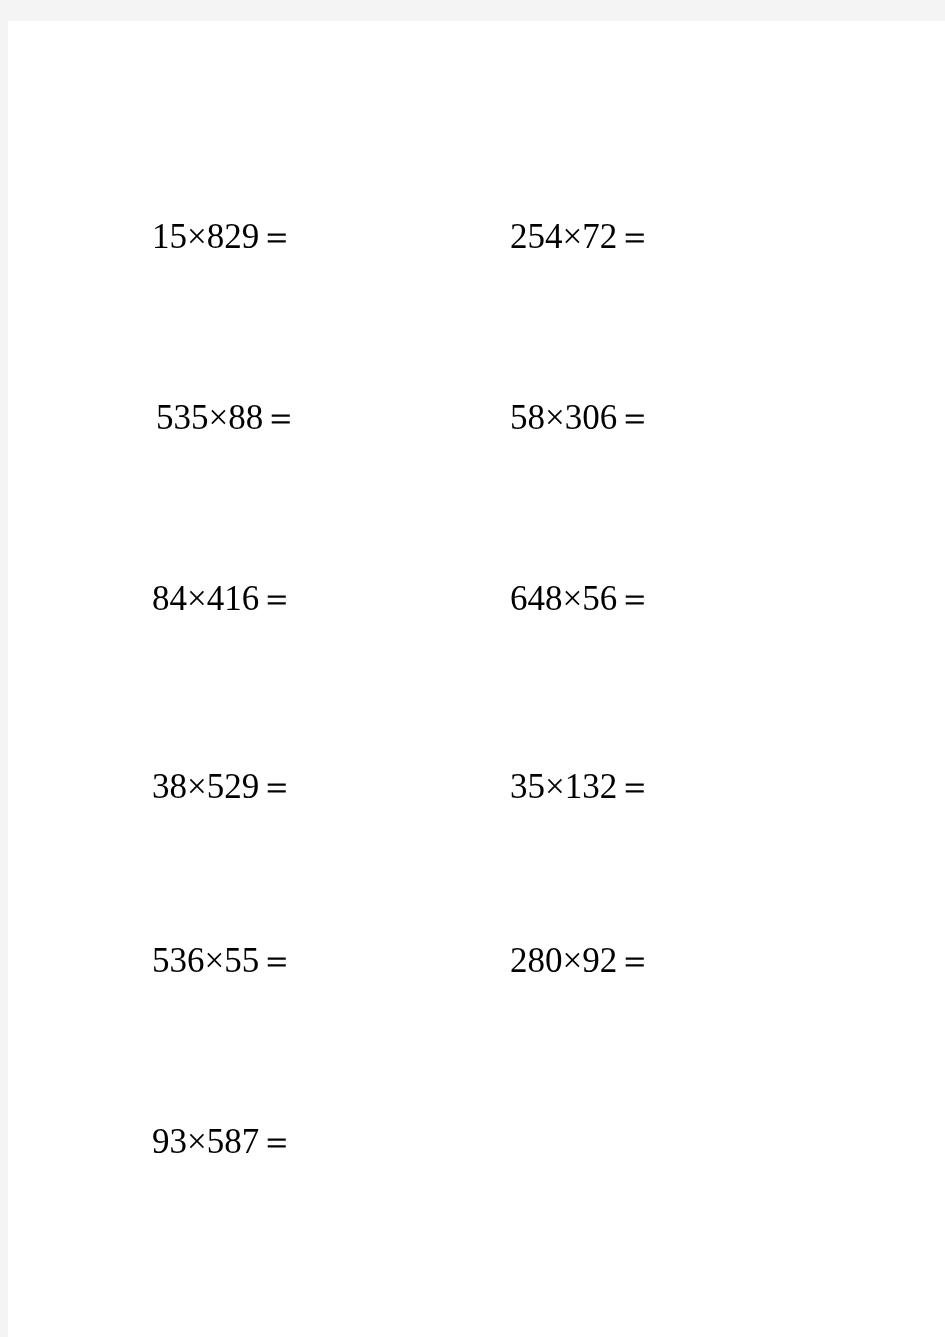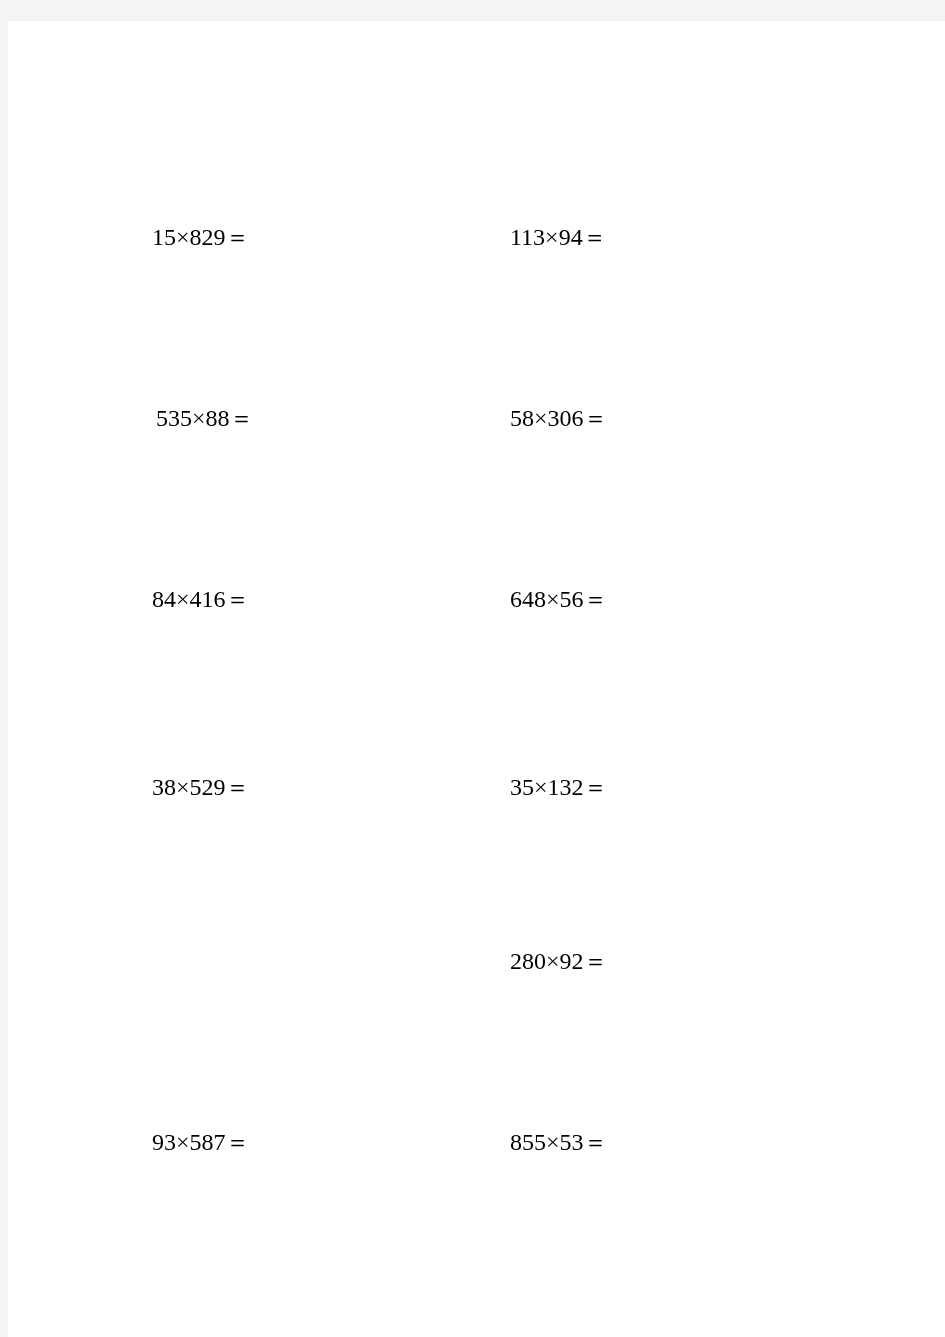--- a/index.html
+++ b/index.html
@@ -36,58 +36,58 @@
     position: absolute;
     left: 0;
     width: 100%;
     height: 40px;
   }
 
   .problem-cell {
     position: absolute;
     top: 0;
     white-space: nowrap;
-    font-size: 24px;
+    font-size: 35px;
     line-height: 40px;
     color: #000000;
     letter-spacing: 0px;
   }
 
   .problem-cell.col-1 { left: 144px; }
   .problem-cell.col-2 { left: 502px; }
 </style>
 </head>
 <body>
 
 <div class="page-sheet">
   <div class="problem-grid">
 
     <div class="problem-row" style="top: 196px;">
       <div class="problem-cell col-1" style="left: 144px;">15×829＝</div>
-      <div class="problem-cell col-2" style="left: 502px;">113×94＝</div>
+      <div class="problem-cell col-2" style="left: 502px;">254×72＝</div>
     </div>
 
     <div class="problem-row" style="top: 377px;">
       <div class="problem-cell col-1" style="left: 148px;">535×88＝</div>
       <div class="problem-cell col-2" style="left: 502px;">58×306＝</div>
     </div>
 
     <div class="problem-row" style="top: 558px;">
       <div class="problem-cell col-1" style="left: 144px;">84×416＝</div>
       <div class="problem-cell col-2" style="left: 502px;">648×56＝</div>
     </div>
 
     <div class="problem-row" style="top: 739px; margin-top: 7px;">
       <div class="problem-cell col-1" style="left: 144px;">38×529＝</div>
       <div class="problem-cell col-2" style="left: 502px;">35×132＝</div>
     </div>
 
     <div class="problem-row" style="top: 920px;">
+      <div class="problem-cell col-1" style="left: 144px;">536×55＝</div>
       <div class="problem-cell col-2" style="left: 502px;">280×92＝</div>
     </div>
 
     <div class="problem-row" style="top: 1101px;">
       <div class="problem-cell col-1" style="left: 144px;">93×587＝</div>
-      <div class="problem-cell col-2" style="left: 502px;">855×53＝</div>
     </div>
 
   </div>
 </div>
 
 </body></html>

